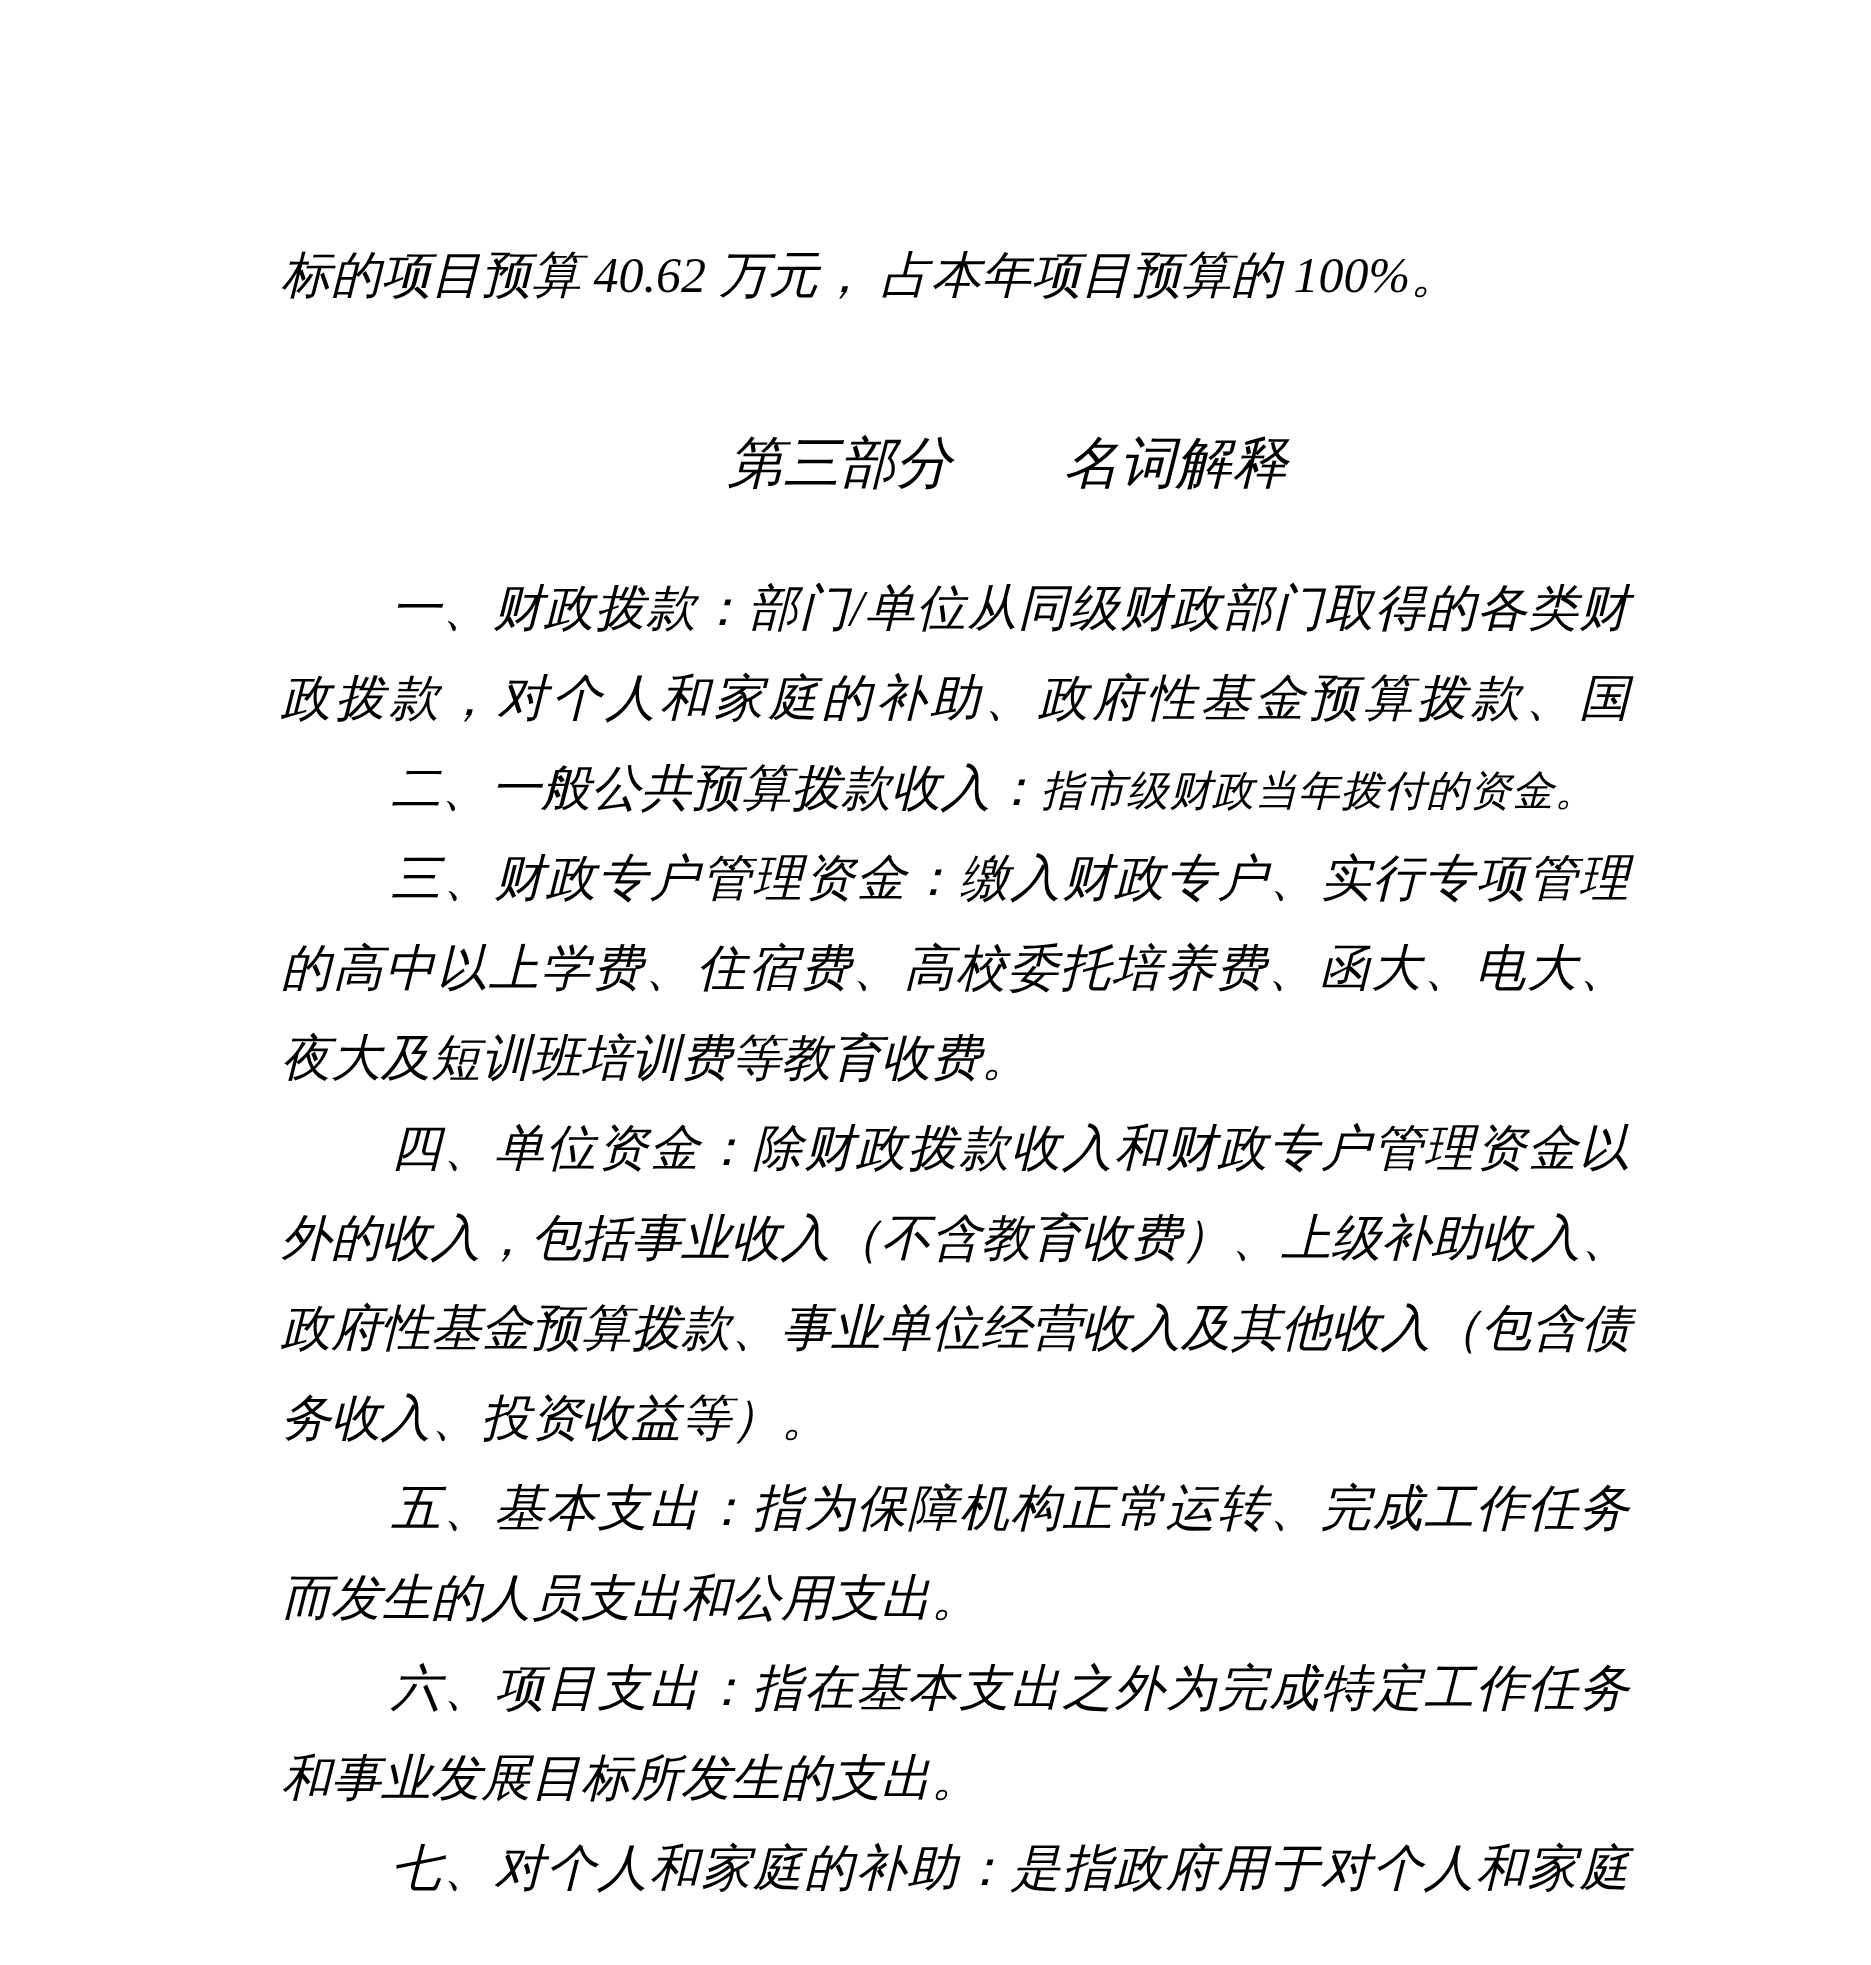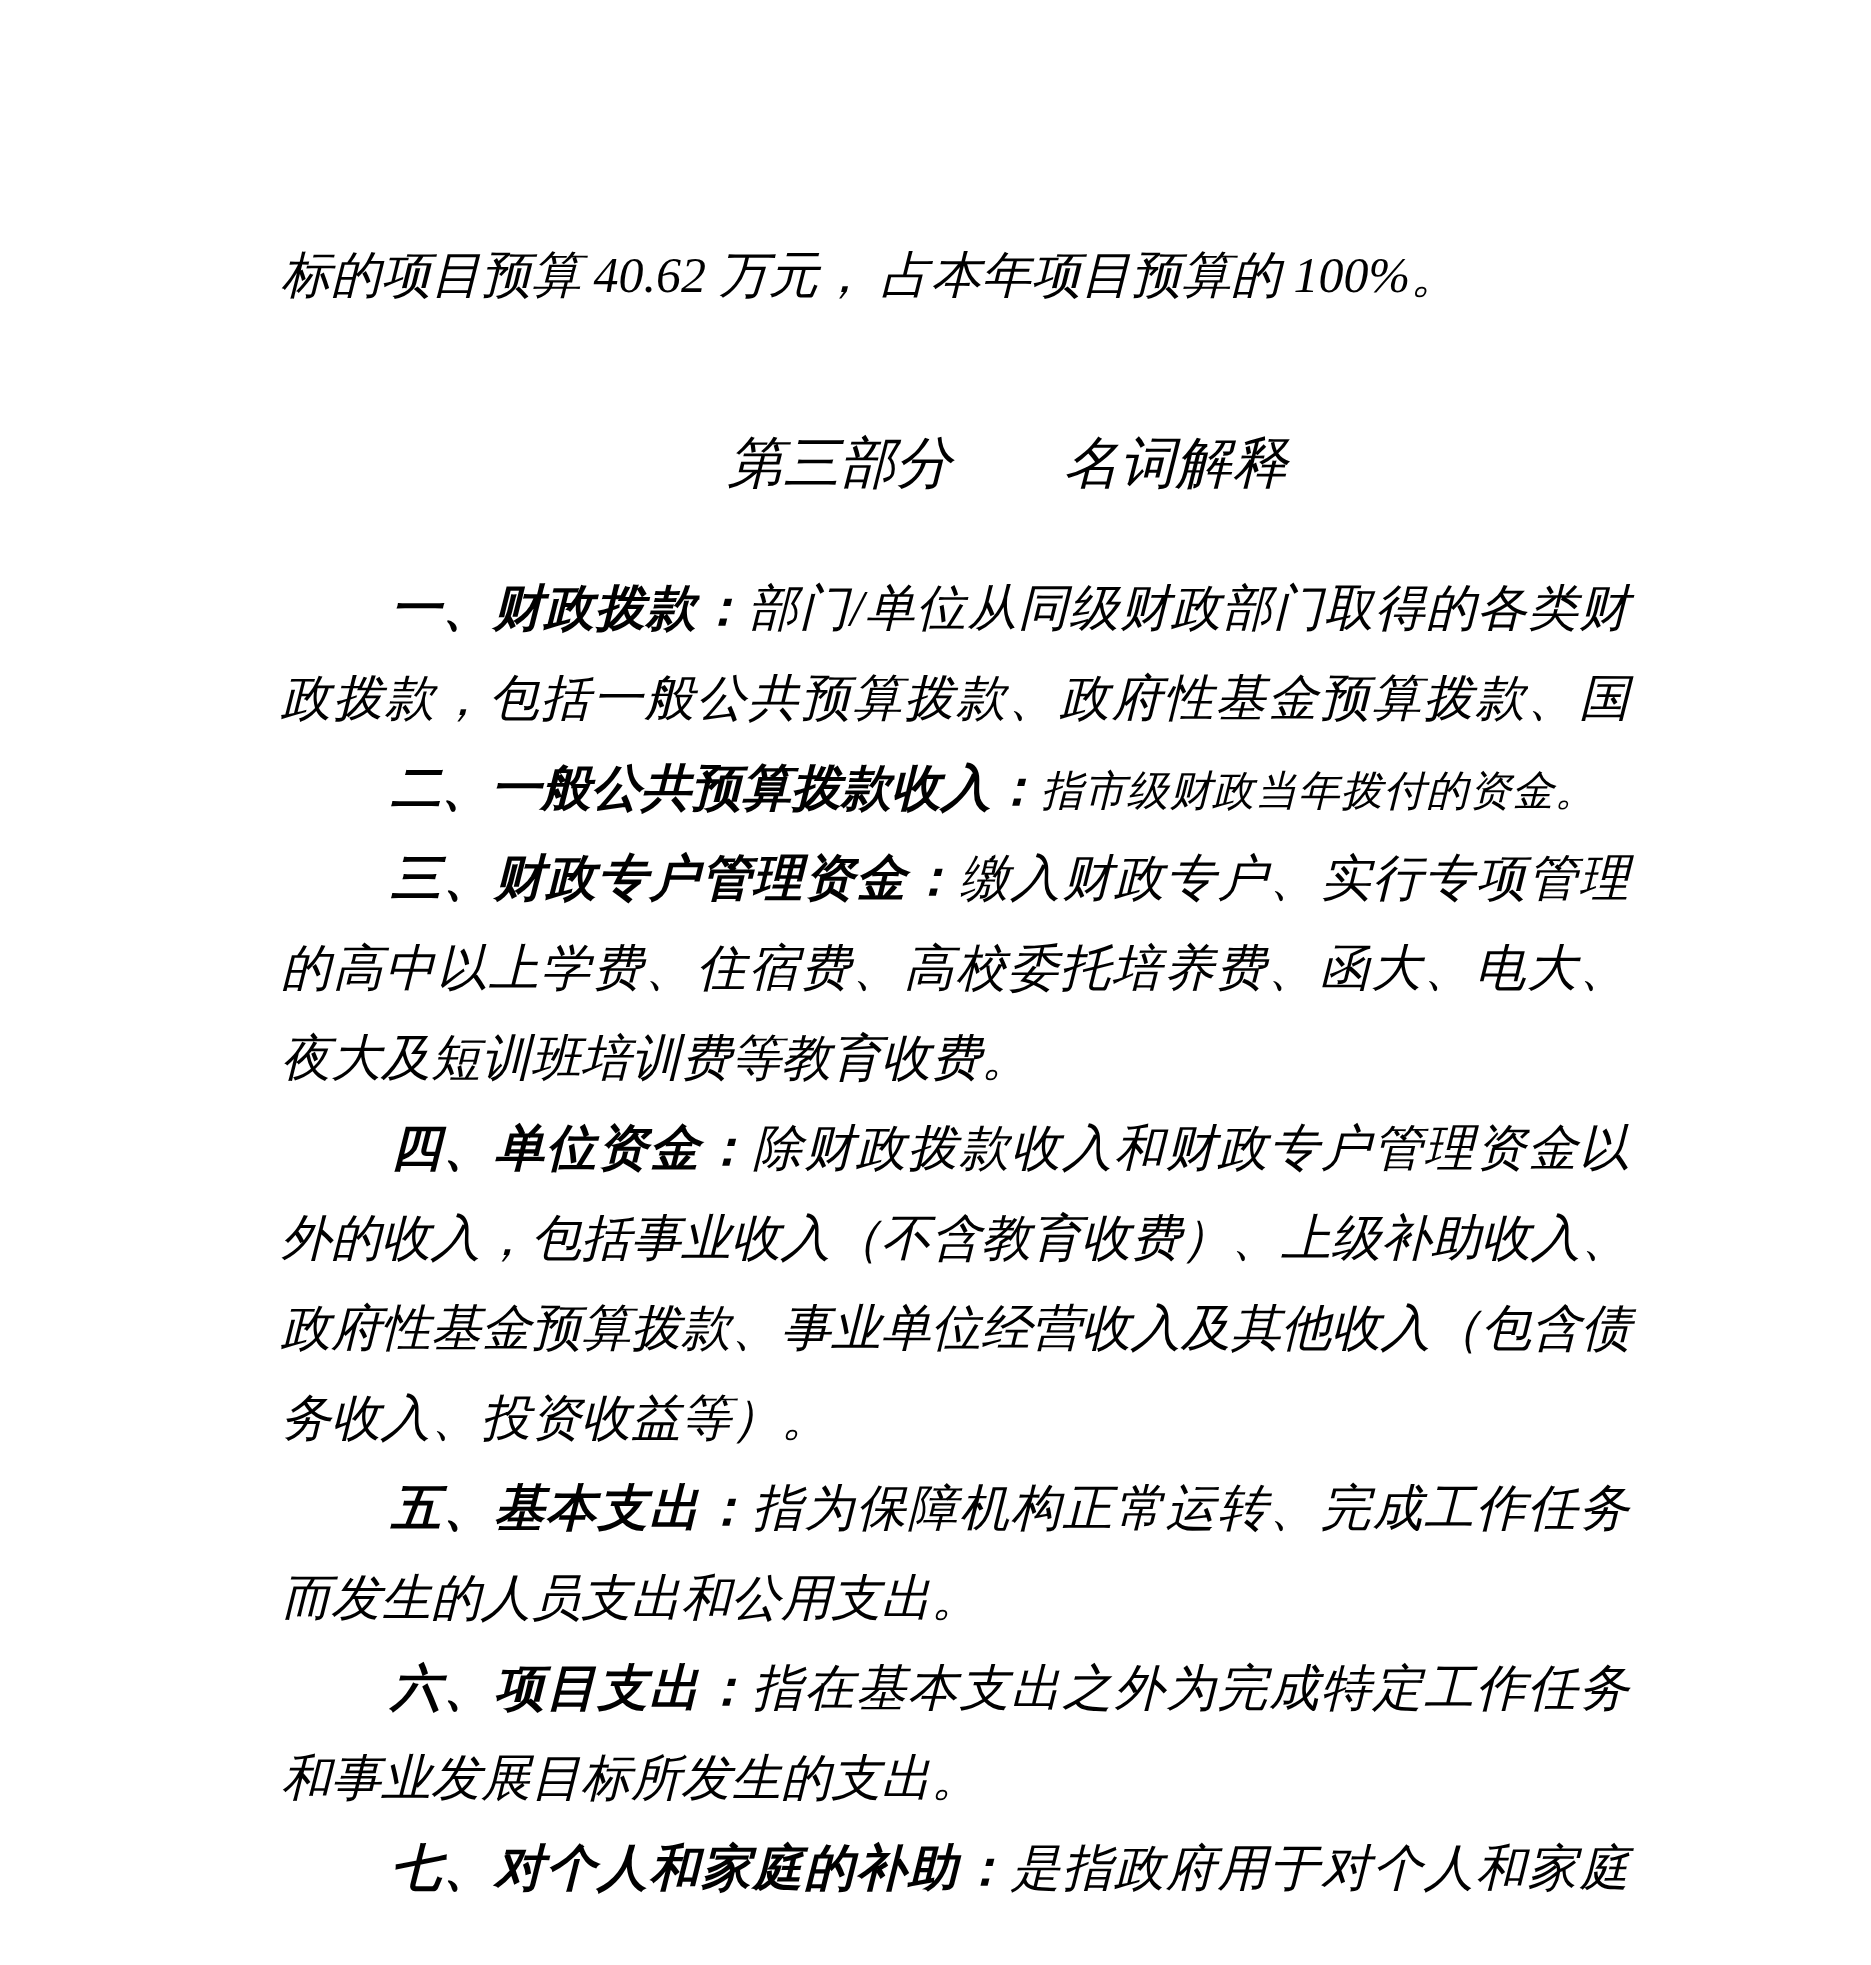--- a/index.html
+++ b/index.html
@@ -46,39 +46,39 @@
     height: 110px;
     line-height: 110px;
     font-size: 56px;
     font-weight: normal;
     font-style: italic;
     text-align: center;
     white-space: nowrap;
     letter-spacing: 0;
   }
   b.term-label {
-    font-weight: bold;
+    font-weight: normal;
   }
   .small {
     font-size: 42px;
     letter-spacing: 0.8px;
     margin-top: 36px;
   }
 </style>
 </head>
 <body>
 
 <div class="content">
   <div class="line intro">标的项目预算 40.62 万元， 占本年项目预算的 100%。</div>
 
   <div class="heading">第三部分　　名词解释</div>
 
   <div id="terms">
       <div class="line first jl"><b class="term-label">一、财政拨款：</b><span>部门/单位从同级财政部门取得的各类财</span></div>
-      <div class="line jl">政拨款，包括一般公共预算拨款、政府性基金预算拨款、国</div>
+      <div class="line jl">政拨款，对个人和家庭的补助、政府性基金预算拨款、国</div>
       <div class="line first"><b class="term-label">二、一般公共预算拨款收入：</b><span class="small">指市级财政当年拨付的资金。</span></div>
       <div class="line first jl"><b class="term-label">三、财政专户管理资金：</b><span>缴入财政专户、实行专项管理</span></div>
       <div class="line jl">的高中以上学费、住宿费、高校委托培养费、函大、电大、</div>
       <div class="line">夜大及短训班培训费等教育收费。</div>
       <div class="line first jl"><b class="term-label">四、单位资金：</b><span>除财政拨款收入和财政专户管理资金以</span></div>
       <div class="line jl">外的收入，包括事业收入（不含教育收费）、上级补助收入、</div>
       <div class="line jl">政府性基金预算拨款、事业单位经营收入及其他收入（包含债</div>
       <div class="line">务收入、投资收益等）。</div>
       <div class="line first jl"><b class="term-label">五、基本支出：</b><span>指为保障机构正常运转、完成工作任务</span></div>
       <div class="line">而发生的人员支出和公用支出。</div>

